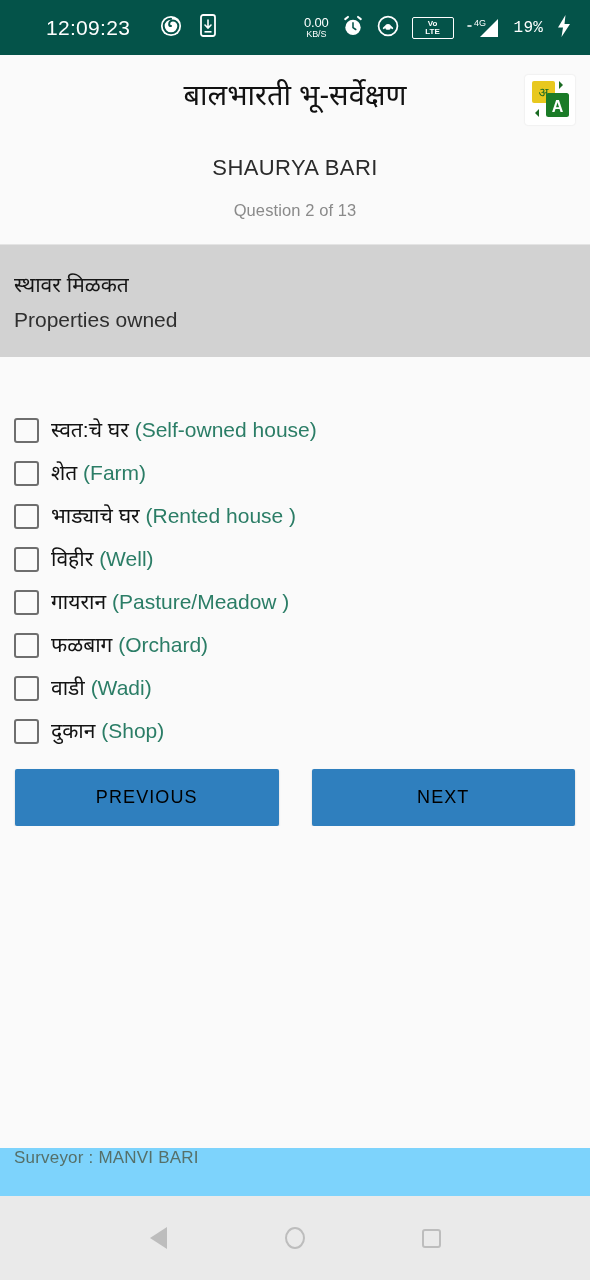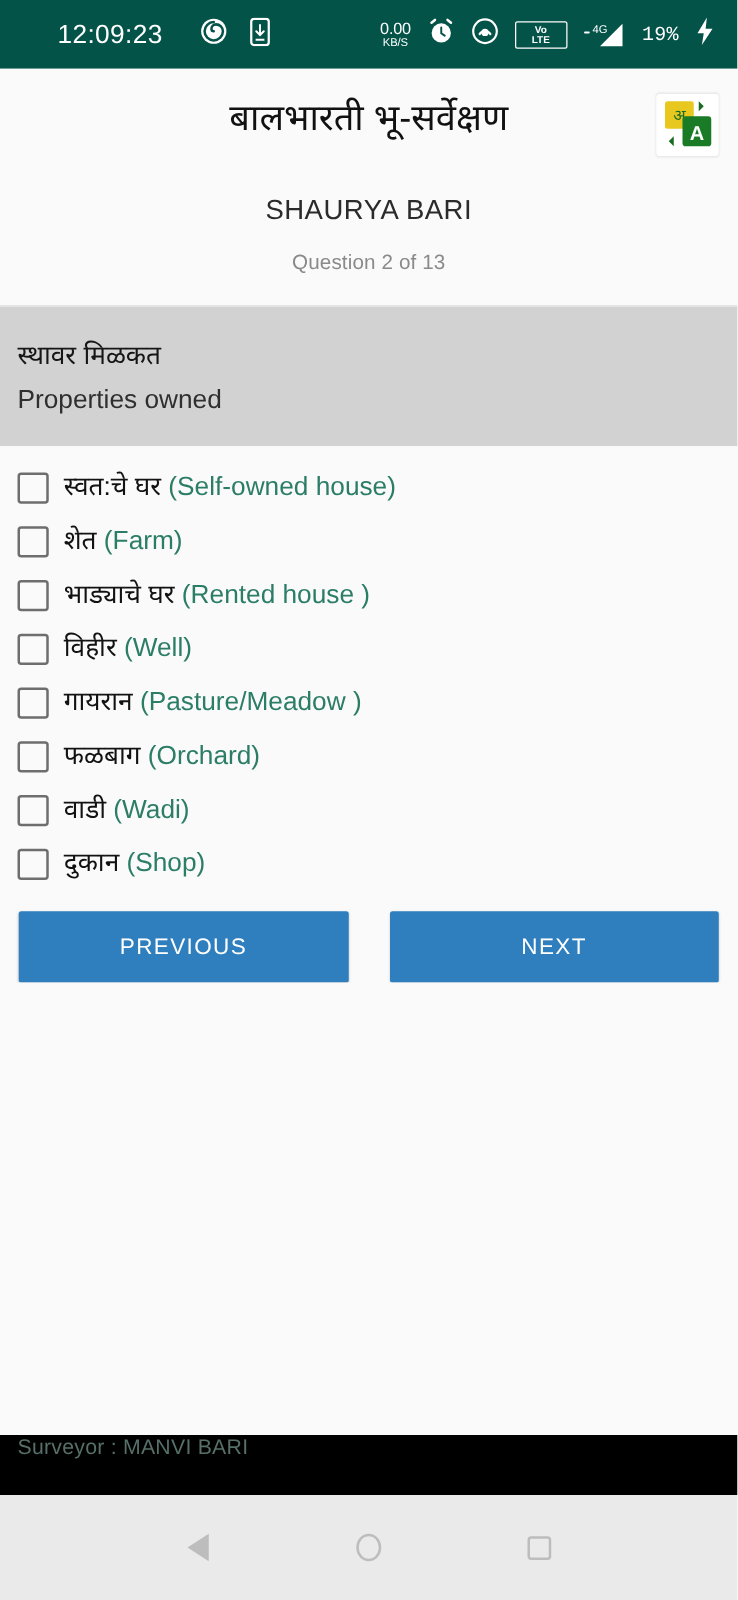--- a/index.html
+++ b/index.html
@@ -143,20 +143,21 @@
     color: #2f2f2f;
     margin-top: 7px;
     line-height: 1.3;
   }
 
   
   .options {
     padding: 12px 0 0 0;
     background: #fafafa;
     flex-shrink: 0;
+    margin-top: 40px;
   }
   .opt-row {
     display: flex;
     align-items: center;
     padding: 6px 14px;
     min-height: 43px;
   }
   .opt-box {
     width: 25px;
     height: 25px;
@@ -180,35 +181,35 @@
   .btn-row {
     display: flex;
     gap: 33px;
     padding: 16px 15px 0 15px;
     flex-shrink: 0;
   }
   .navbtn {
     flex: 1;
     height: 57px;
     background: #2f7fbe;
-    color: #ffffff;
+    color: #000000;
     border: none;
     border-radius: 2px;
     font-size: 18px;
     letter-spacing: 1.1px;
     font-family: "Liberation Sans", sans-serif;
     box-shadow: 0 1px 2px rgba(0,0,0,0.20);
     cursor: pointer;
   }
 
   
   .filler { flex: 1; background: #fafafa; }
   .footer {
     padding: 0 25px 28px 14px;
-    background: #000000;
+    background: #7dd3fc;
     flex-shrink: 0;
   }
   .footer-text {
     font-size: 17px;
     color: #567069;
     letter-spacing: 0.2px;
   }
 
   
   .navbar {

